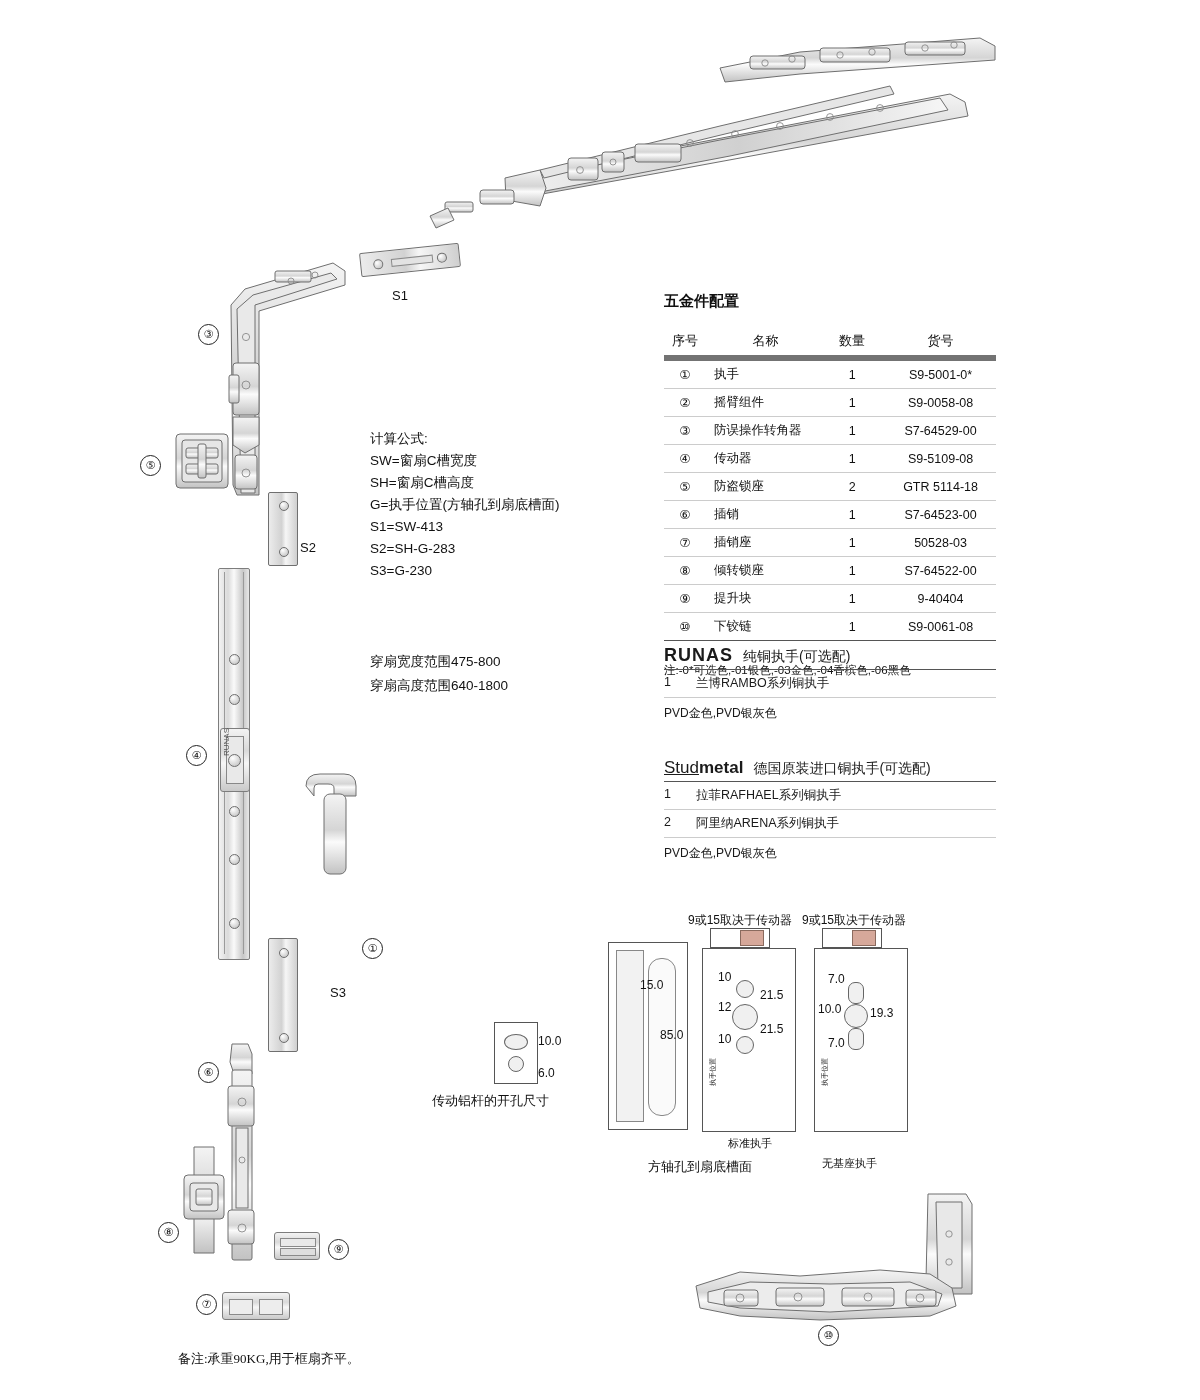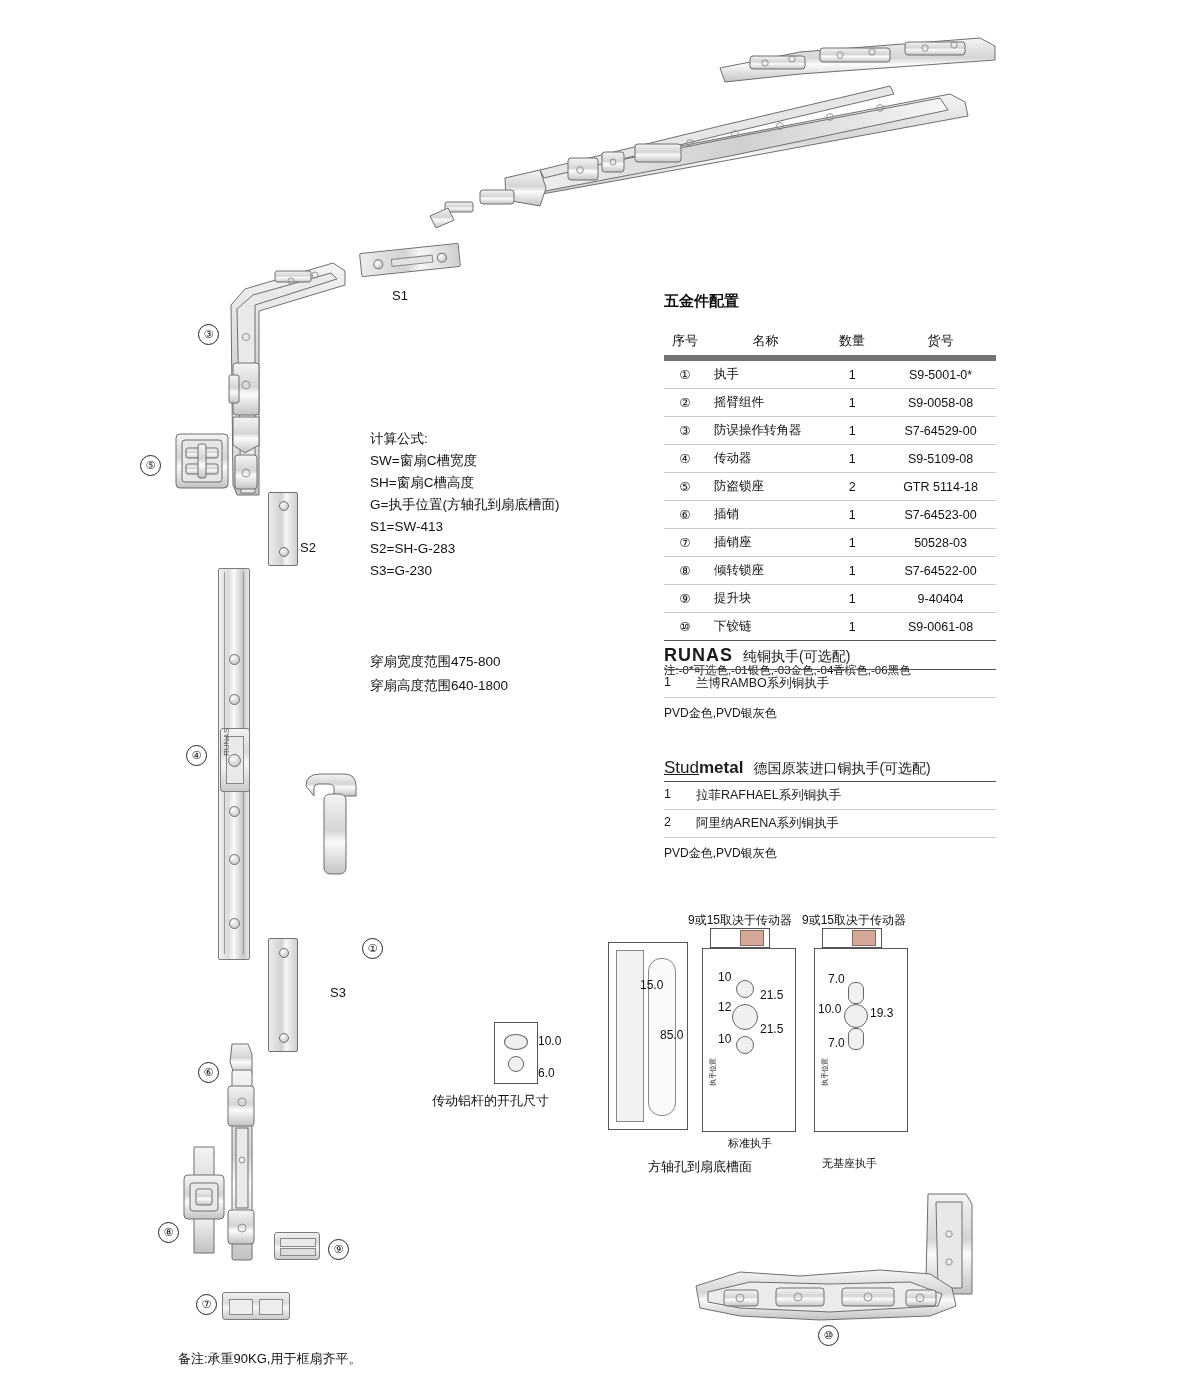--- a/index.html
+++ b/index.html
@@ -447,13 +447,13 @@
   <div class="lbl-xs" style="position:absolute;left:228px;top:72px;">7.0</div>
   <div class="lbl-xs" style="position:absolute;left:218px;top:102px;">10.0</div>
   <div class="lbl-xs" style="position:absolute;left:228px;top:136px;">7.0</div>
   <div class="lbl-xs" style="position:absolute;left:270px;top:106px;">19.3</div>
   <div class="lbl-xs" style="position:absolute;left:220px;top:186px;transform:rotate(-90deg);transform-origin:left top;font-size:7px;">执手位置</div>
   <div class="lbl-sm" style="position:absolute;left:222px;top:236px;margin-top:20px;">无基座执手</div>
 
   <div class="lbl" style="position:absolute;left:48px;top:258px;">方轴孔到扇底槽面</div>
 </div>
 
-<div class="abs footnote" style="left:178px;top:1350px;">备注:承重90KG,用于框扇齐平。</div>
+<div class="abs footnote" style="left:178px;top:1350px;font-family:Liberation Serif, serif;">备注:承重90KG,用于框扇齐平。</div>
 
 </body></html>

